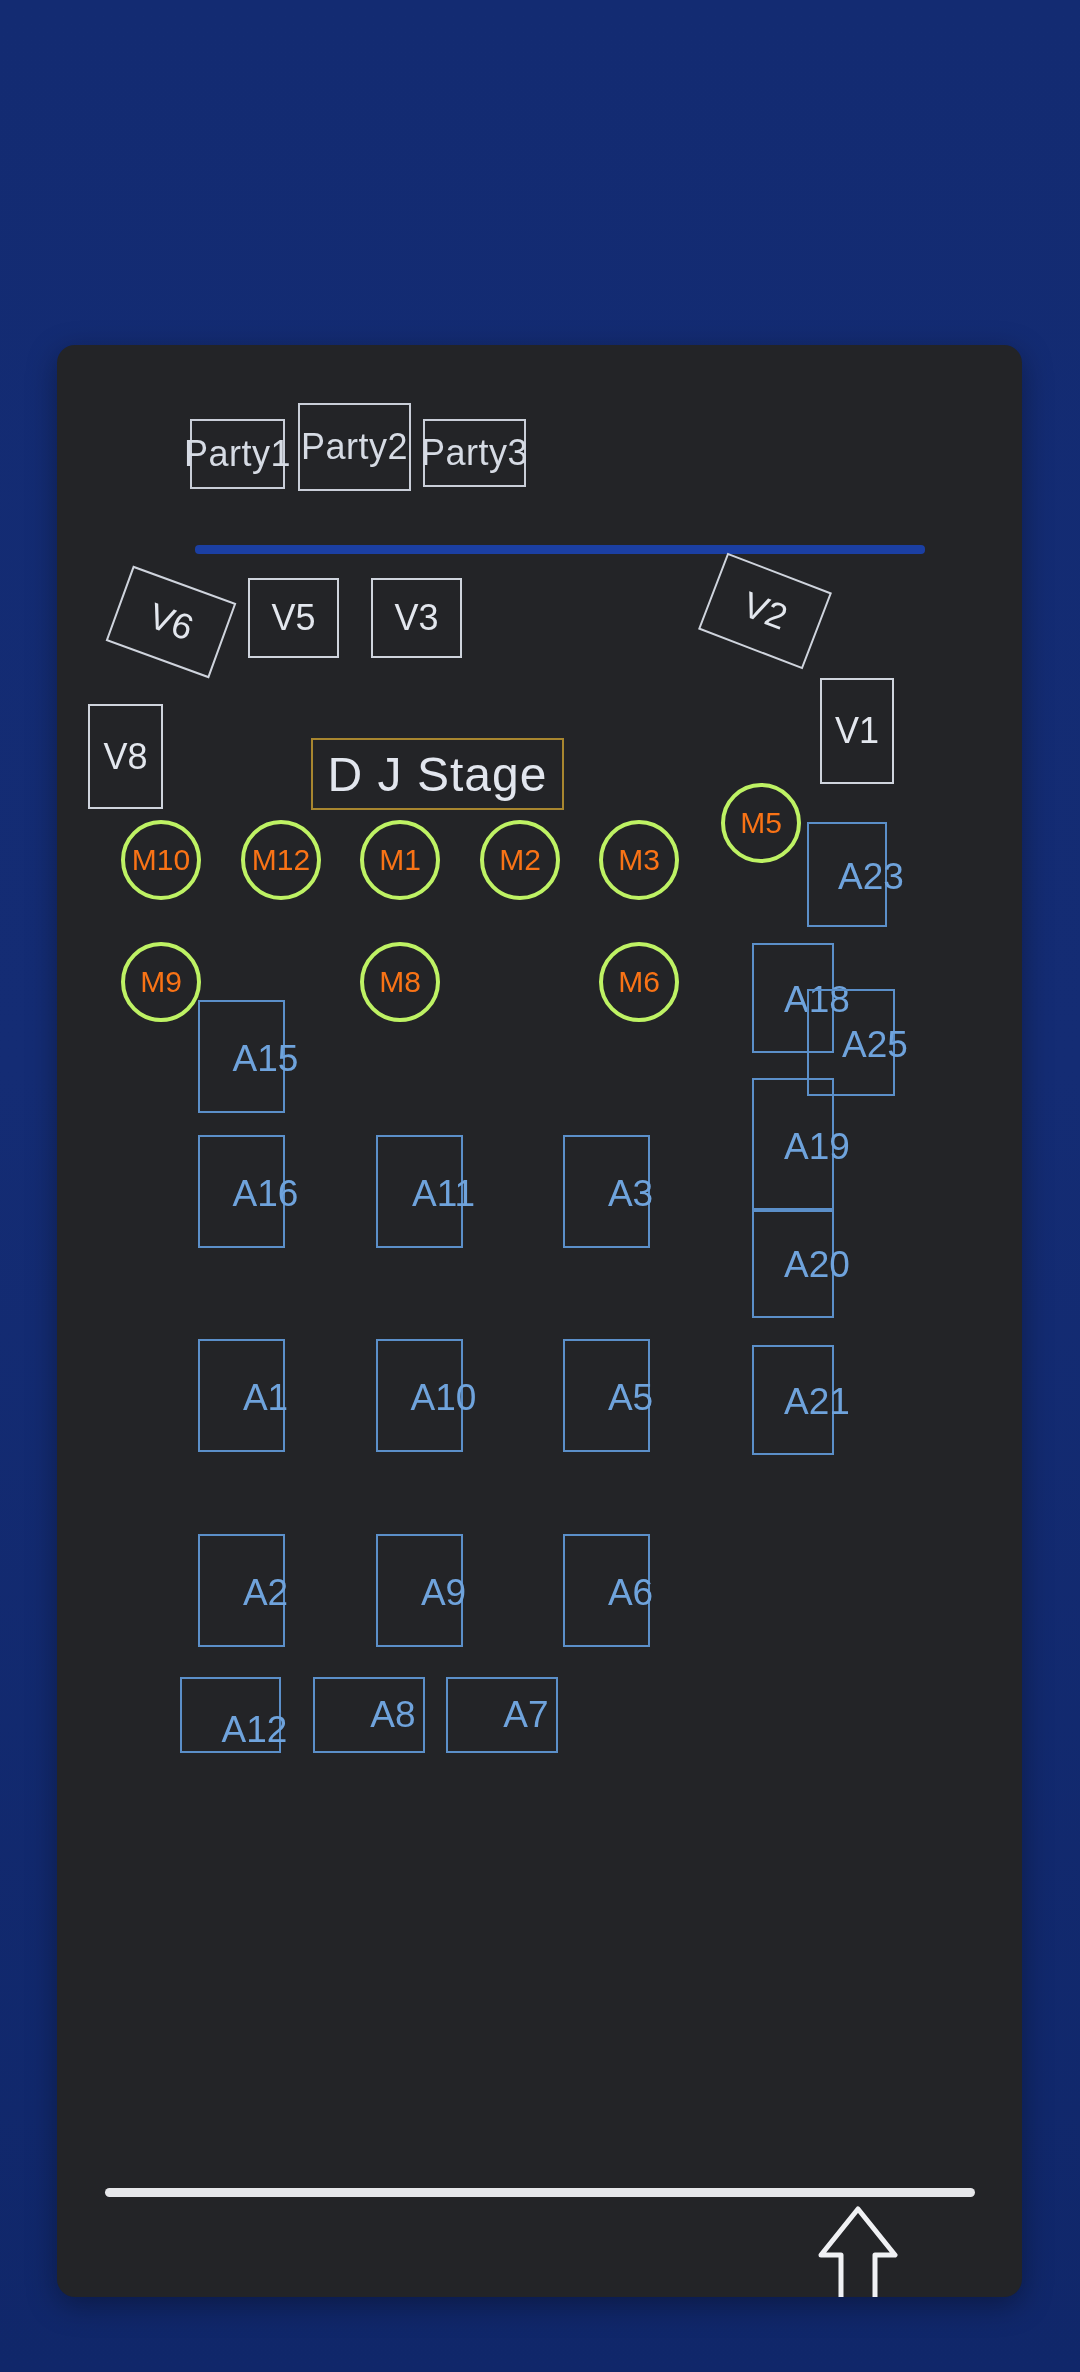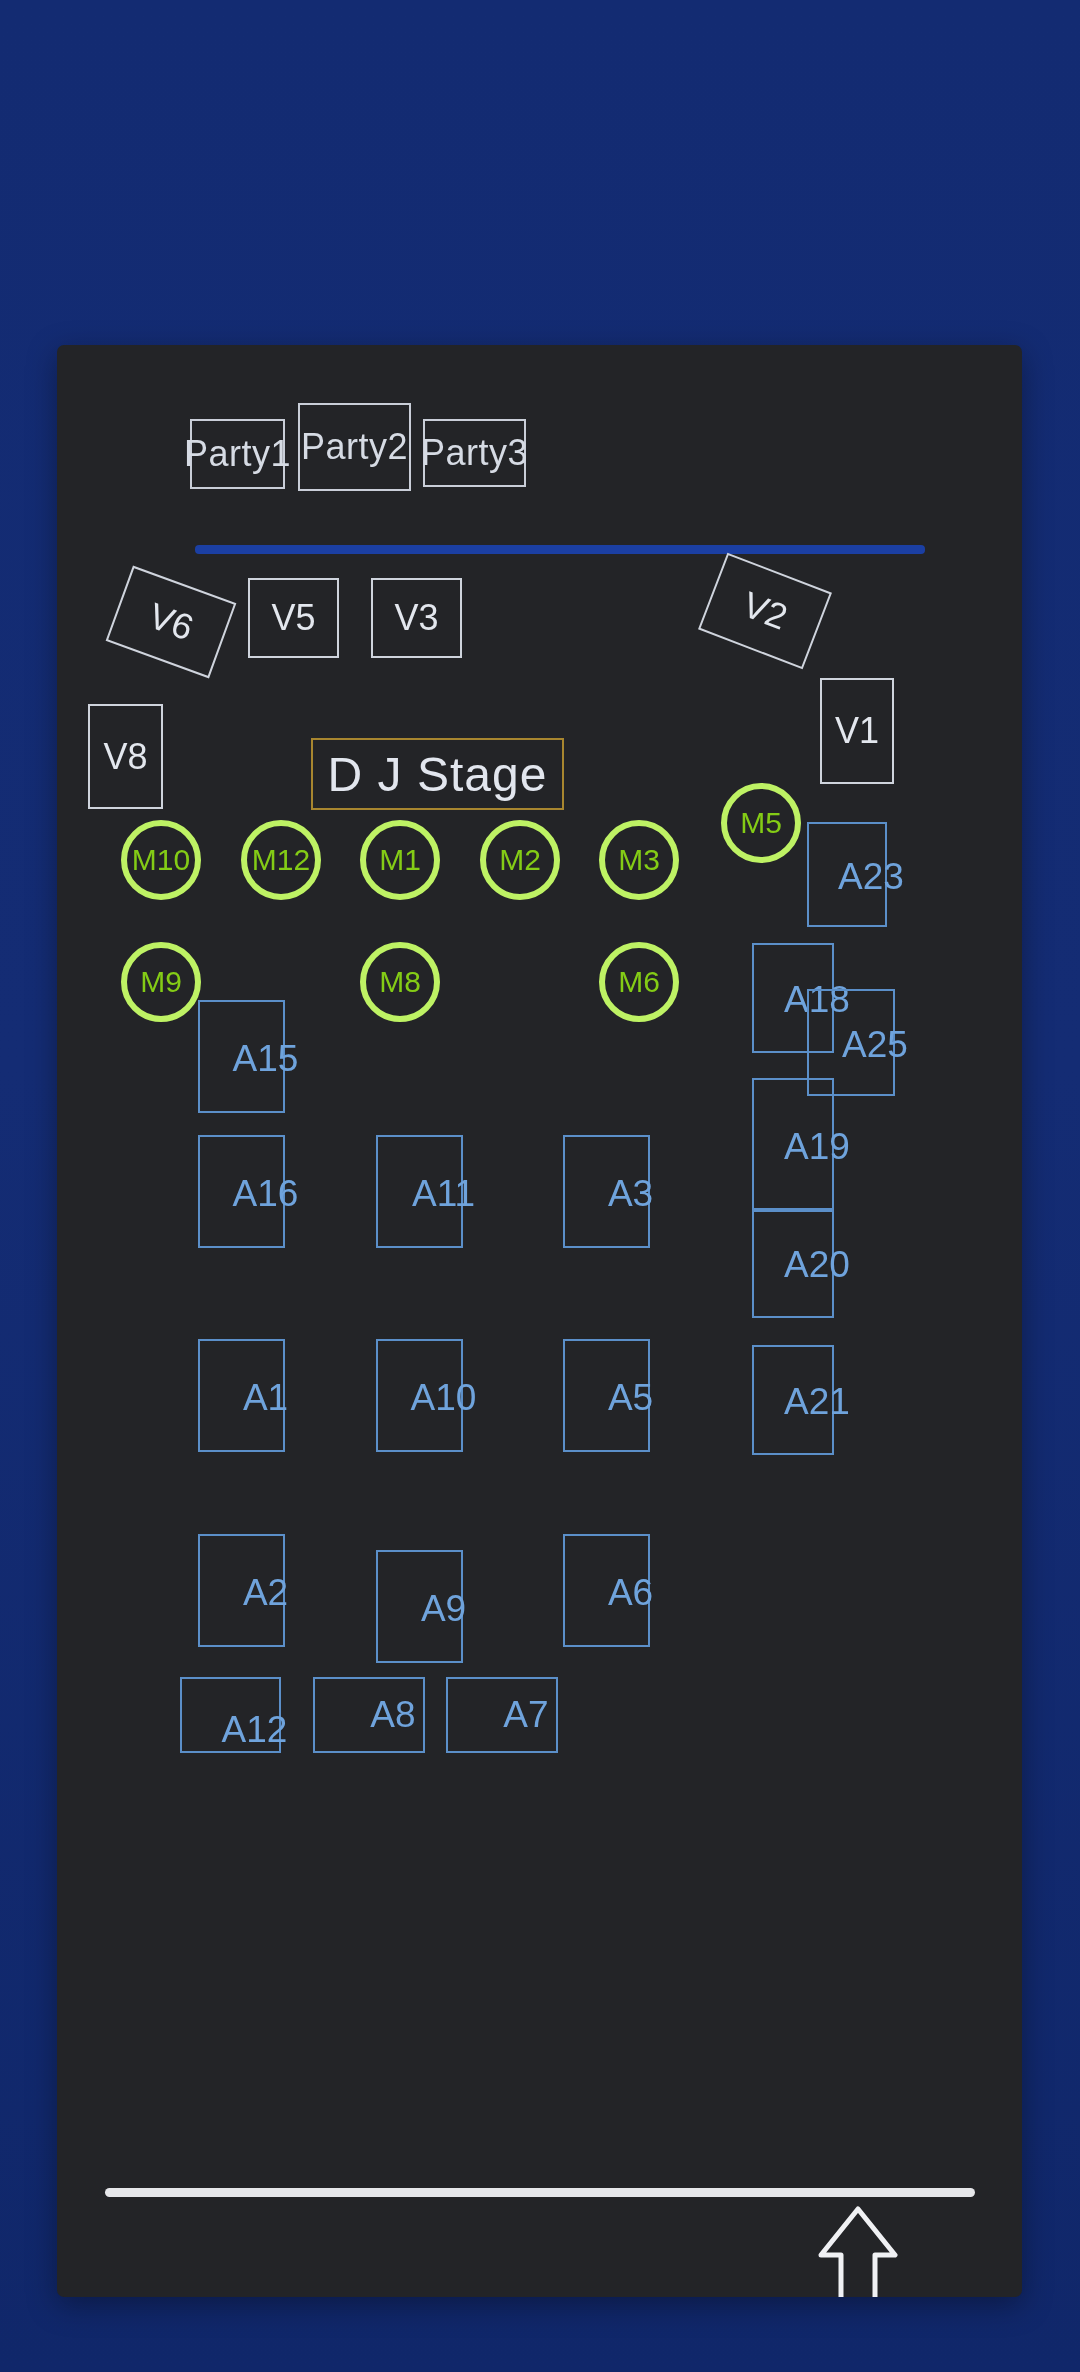--- a/index.html
+++ b/index.html
@@ -55,21 +55,21 @@
   }
 
   
   #map-card {
     position: absolute;
     left: 57px;
     top: 345px;
     width: 965px;
     height: 1952px;
     background: #232427;
-    border-radius: 7px;
+    border-radius: 18px;
     box-shadow: 0 8px 30px rgba(0,0,0,0.35);
     overflow: hidden;
   }
 
   
   .node {
     position: absolute;
     display: flex;
     align-items: center;
     justify-content: center;
@@ -93,23 +93,23 @@
   }
 
   .djstage {
     border: 2px solid #a8862f;
     color: #e2e6ee;
     font-size: 48px;
     letter-spacing: 1px;
   }
 
   .mtable {
-    border: 6px solid #bef264;
+    border: 4px solid #bef264;
     border-radius: 50%;
-    color: #84cc16;
+    color: #f97316;
     font-size: 30px;
   }
 
   .atable {
     border: 2px solid #5b8fc9;
     color: #6fa3dc;
     font-size: 37px;
     padding-left: 48px;
   }
   .atable span { margin-top: 4px; }
@@ -253,21 +253,21 @@
     <div class="node atable" style="left:319px;top:994px;width:87px;height:113px;">
       <span>A10</span>
     </div>
     <div class="node atable" style="left:506px;top:994px;width:87px;height:113px;">
       <span>A5</span>
     </div>
 
     <div class="node atable" style="left:141px;top:1189px;width:87px;height:113px;">
       <span>A2</span>
     </div>
-    <div class="node atable" style="left:319px;top:1189px;width:87px;height:113px;margin-top:16px;">
+    <div class="node atable" style="left:319px;top:1189px;width:87px;height:113px;">
       <span>A9</span>
     </div>
     <div class="node atable" style="left:506px;top:1189px;width:87px;height:113px;">
       <span>A6</span>
     </div>
 
     <div class="node atable wide" style="left:123px;top:1332px;width:101px;height:76px;align-items:flex-end;">
       <span>A12</span>
     </div>
     <div class="node atable wide" style="left:256px;top:1332px;width:112px;height:76px;">

